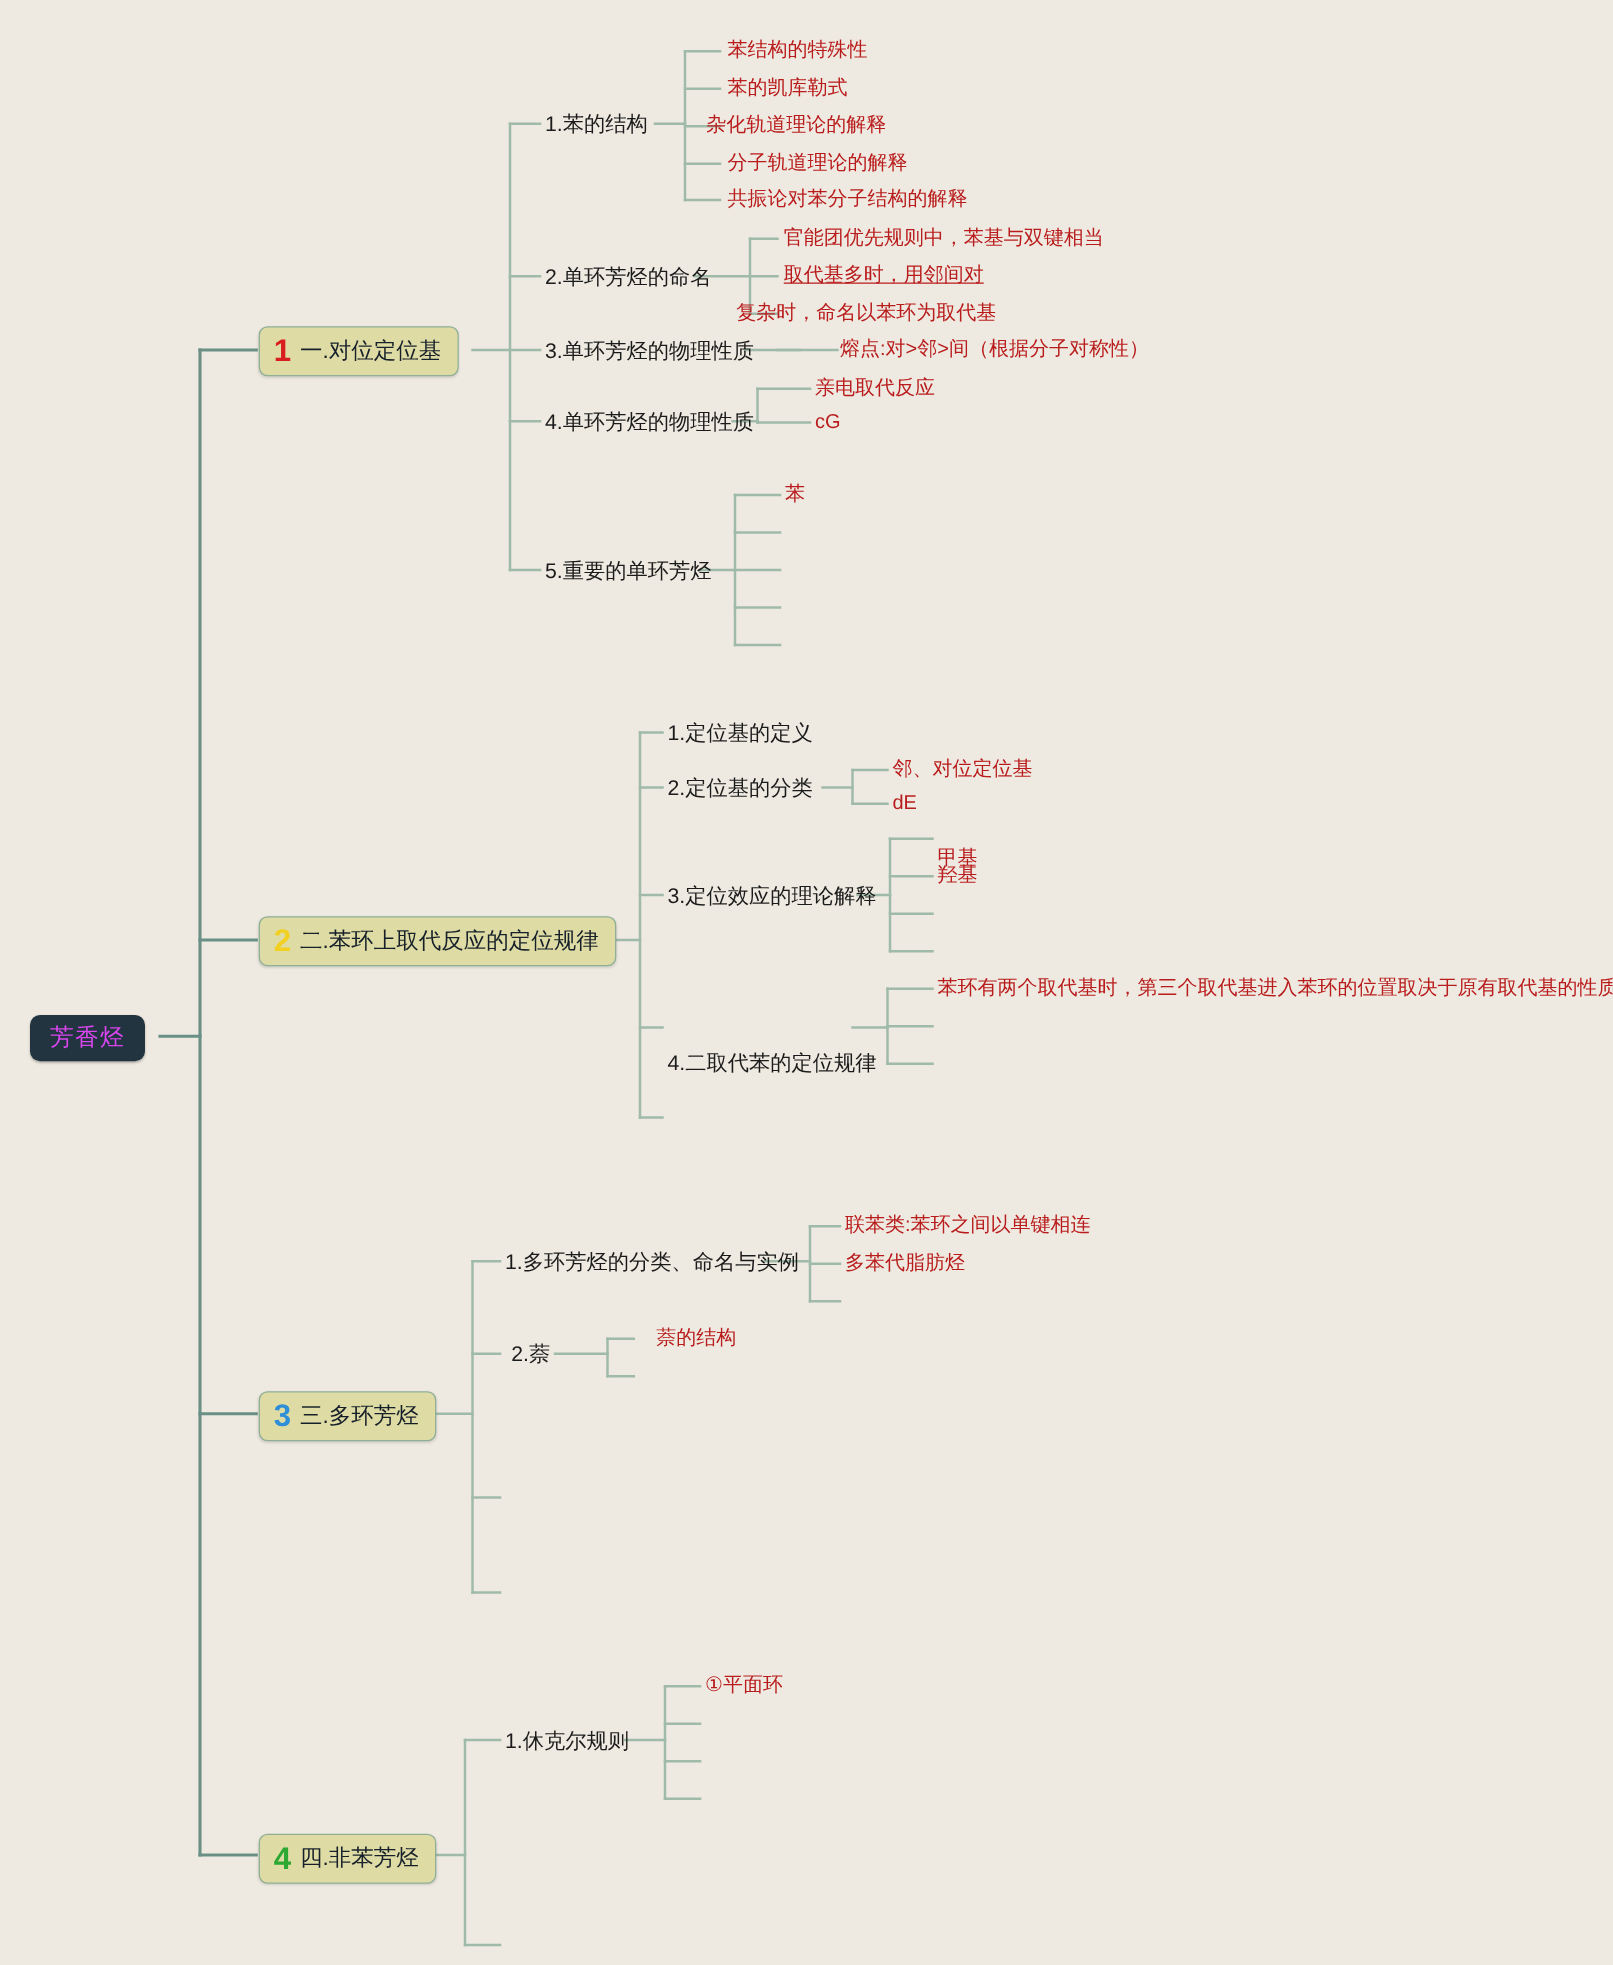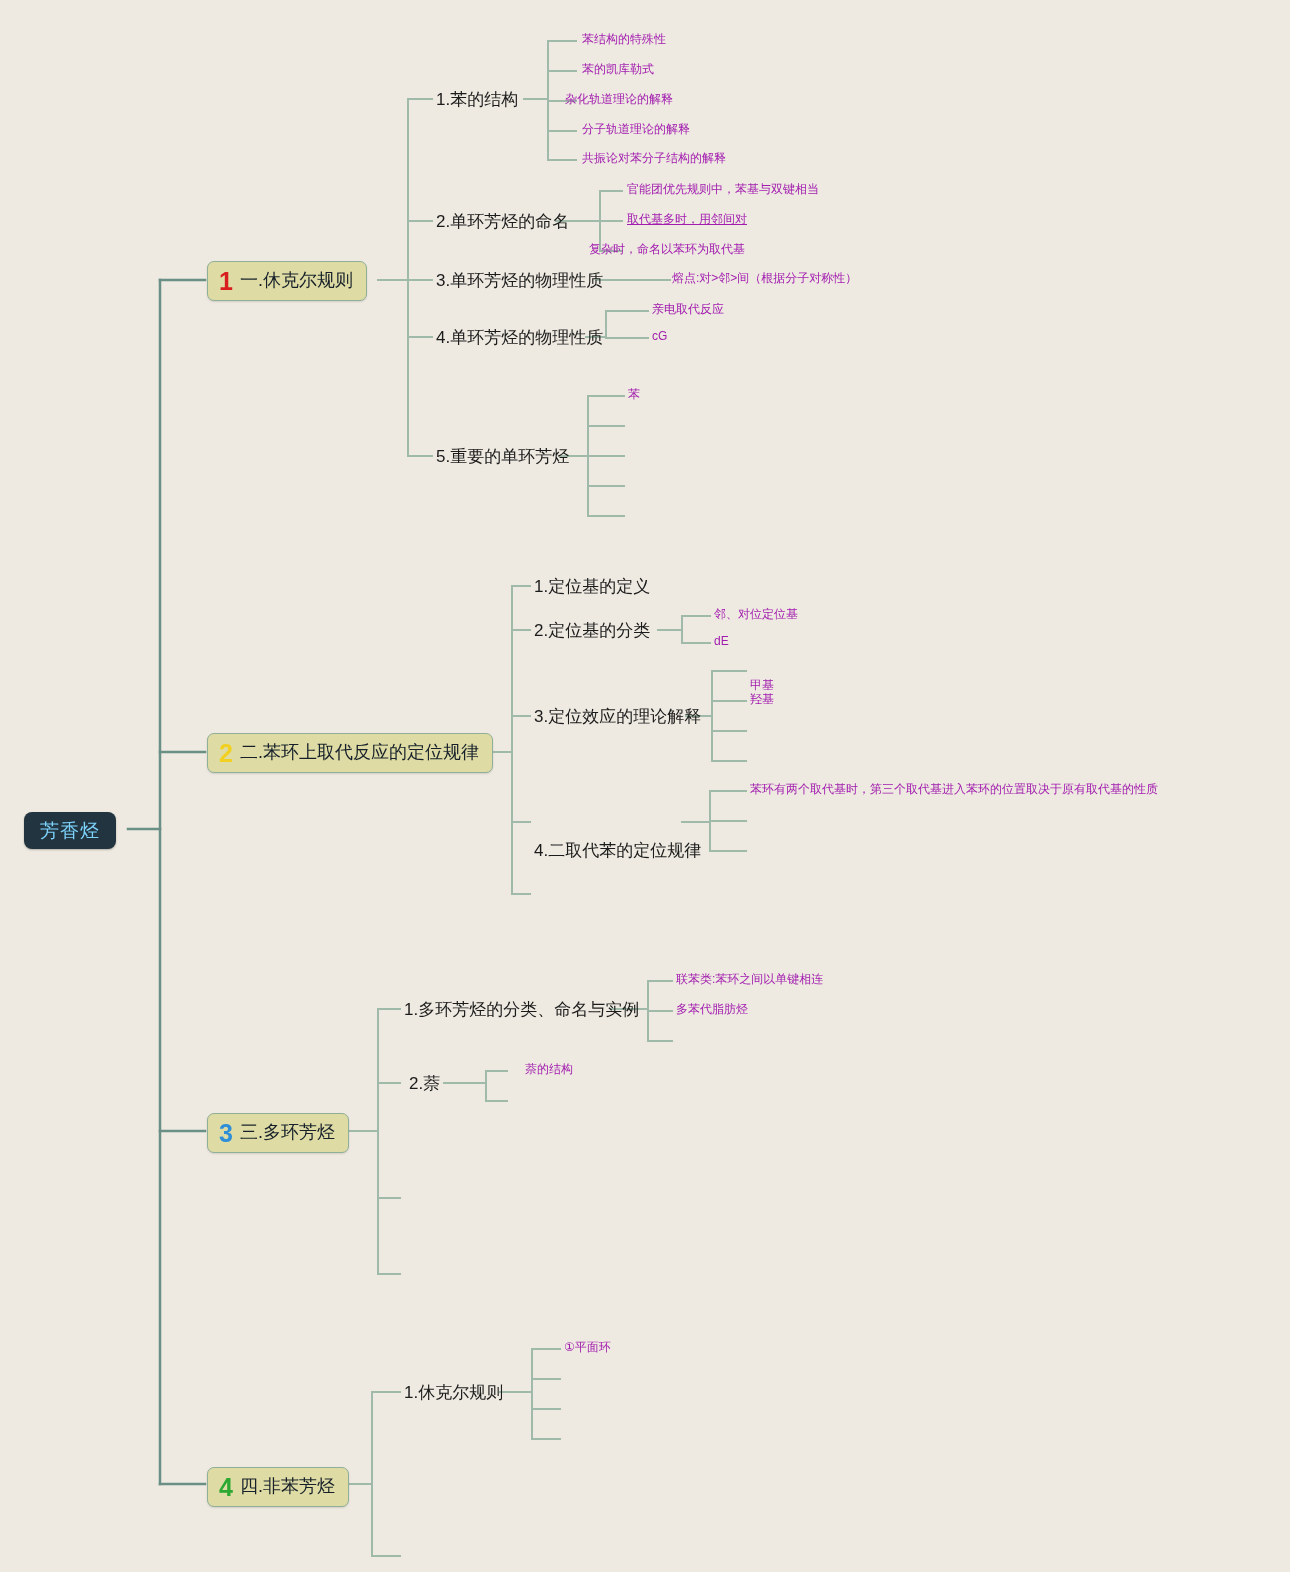--- a/index.html
+++ b/index.html
@@ -11,21 +11,21 @@
     position:relative;
     overflow:hidden;
   }
   #map{position:absolute;inset:0;}
   svg.links{position:absolute;left:0;top:0;width:1290px;height:1572px;pointer-events:none;}
   .node{position:absolute;white-space:nowrap;line-height:1;}
 
   
   .root{
     background:#213440;
-    color:#7dd3fc;
+    color:#d946ef;
     border-radius:8px;
     padding:9px 16px;
     font-size:19px;
     letter-spacing:1px;
     box-shadow:0 1px 2px rgba(0,0,0,.25);
   }
   
   .branch{
     background:#DEDCA4;
     border:1px solid #8FAF97;
@@ -41,21 +41,21 @@
     font-size:25px;
     font-weight:bold;
     line-height:.9;
     position:relative;
     top:1px;
   }
   .branch .btxt{font-size:18px;color:#17202a;}
 
   
   .topic{font-size:17px;color:#1b1b1b;}
-  .leaf{font-size:12px;color:#a21caf;}
+  .leaf{font-size:16px;color:#b91c1c;}
 </style>
 </head>
 <body>
 
 <div id="map">
   <svg class="links" id="links">
       <path d="M128 829 H160" stroke="#6A9086" stroke-width="2.5" fill="none" stroke-linecap="square"></path>
       <path d="M160 280 V1484" stroke="#6A9086" stroke-width="2.5" fill="none" stroke-linecap="square"></path>
       <path d="M160 280 H205" stroke="#6A9086" stroke-width="2.5" fill="none" stroke-linecap="square"></path>
       <path d="M160 752 H205" stroke="#6A9086" stroke-width="2.5" fill="none" stroke-linecap="square"></path>
@@ -139,21 +139,21 @@
       <path d="M532 1349 H560" stroke="#9FBAA8" stroke-width="2" fill="none" stroke-linecap="square"></path>
       <path d="M532 1379 H560" stroke="#9FBAA8" stroke-width="2" fill="none" stroke-linecap="square"></path>
       <path d="M532 1409 H560" stroke="#9FBAA8" stroke-width="2" fill="none" stroke-linecap="square"></path>
       <path d="M532 1439 H560" stroke="#9FBAA8" stroke-width="2" fill="none" stroke-linecap="square"></path>
     </svg>
 
   <div class="node root" style="left:24px;top:812px;">芳香烃</div>
 
   <div class="node branch" style="left:207px;top:261px;">
     <span class="num" style="color:#D81E1E">1</span>
-    <span class="btxt">一.休克尔规则</span>
+    <span class="btxt">一.对位定位基</span>
   </div>
   <div class="node topic" style="left:436px;top:91px;">1.苯的结构</div>
   <div class="node leaf" style="left:582px;top:33px;">苯结构的特殊性</div>
   <div class="node leaf" style="left:582px;top:63px;">苯的凯库勒式</div>
   <div class="node leaf" style="left:565px;top:93px;">杂化轨道理论的解释</div>
   <div class="node leaf" style="left:582px;top:123px;">分子轨道理论的解释</div>
   <div class="node leaf" style="left:582px;top:152px;">共振论对苯分子结构的解释</div>
 
   <div class="node topic" style="left:436px;top:213px;">2.单环芳烃的命名</div>
   <div class="node leaf" style="left:627px;top:183px;">官能团优先规则中，苯基与双键相当</div>

